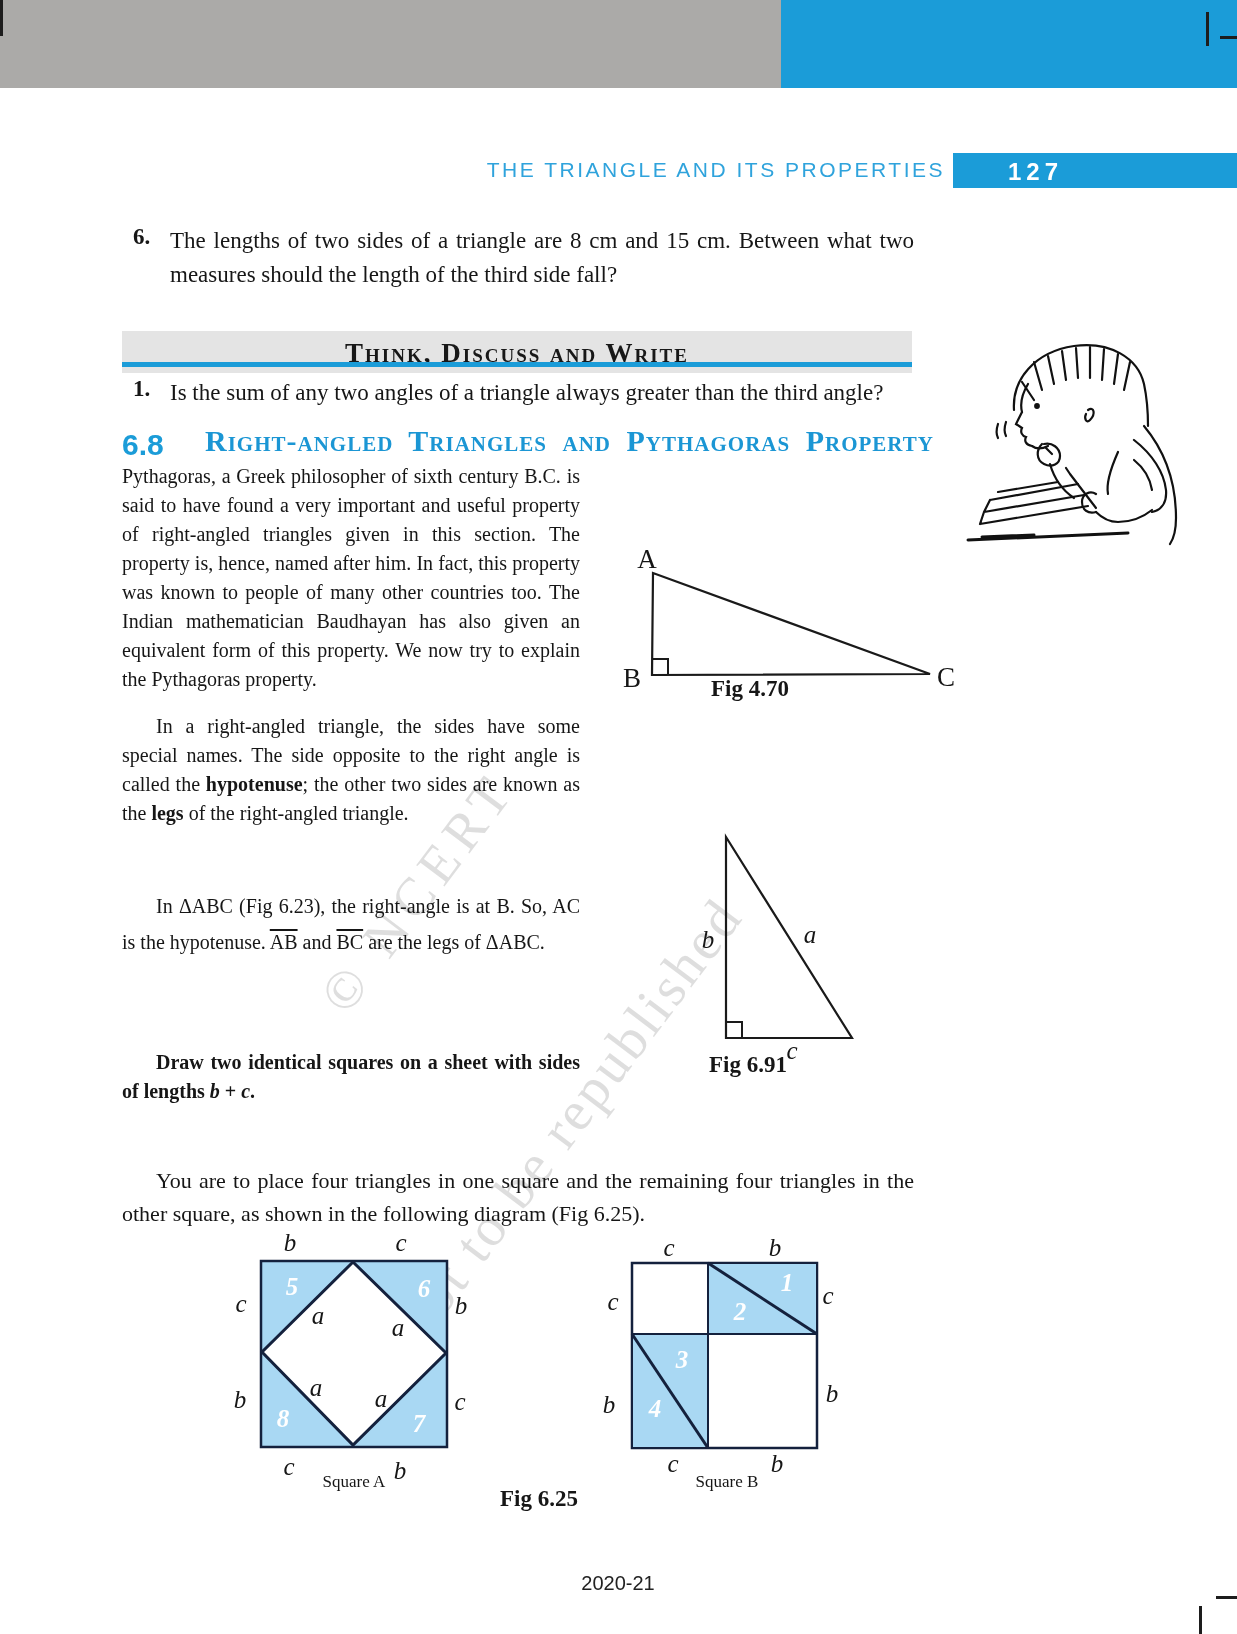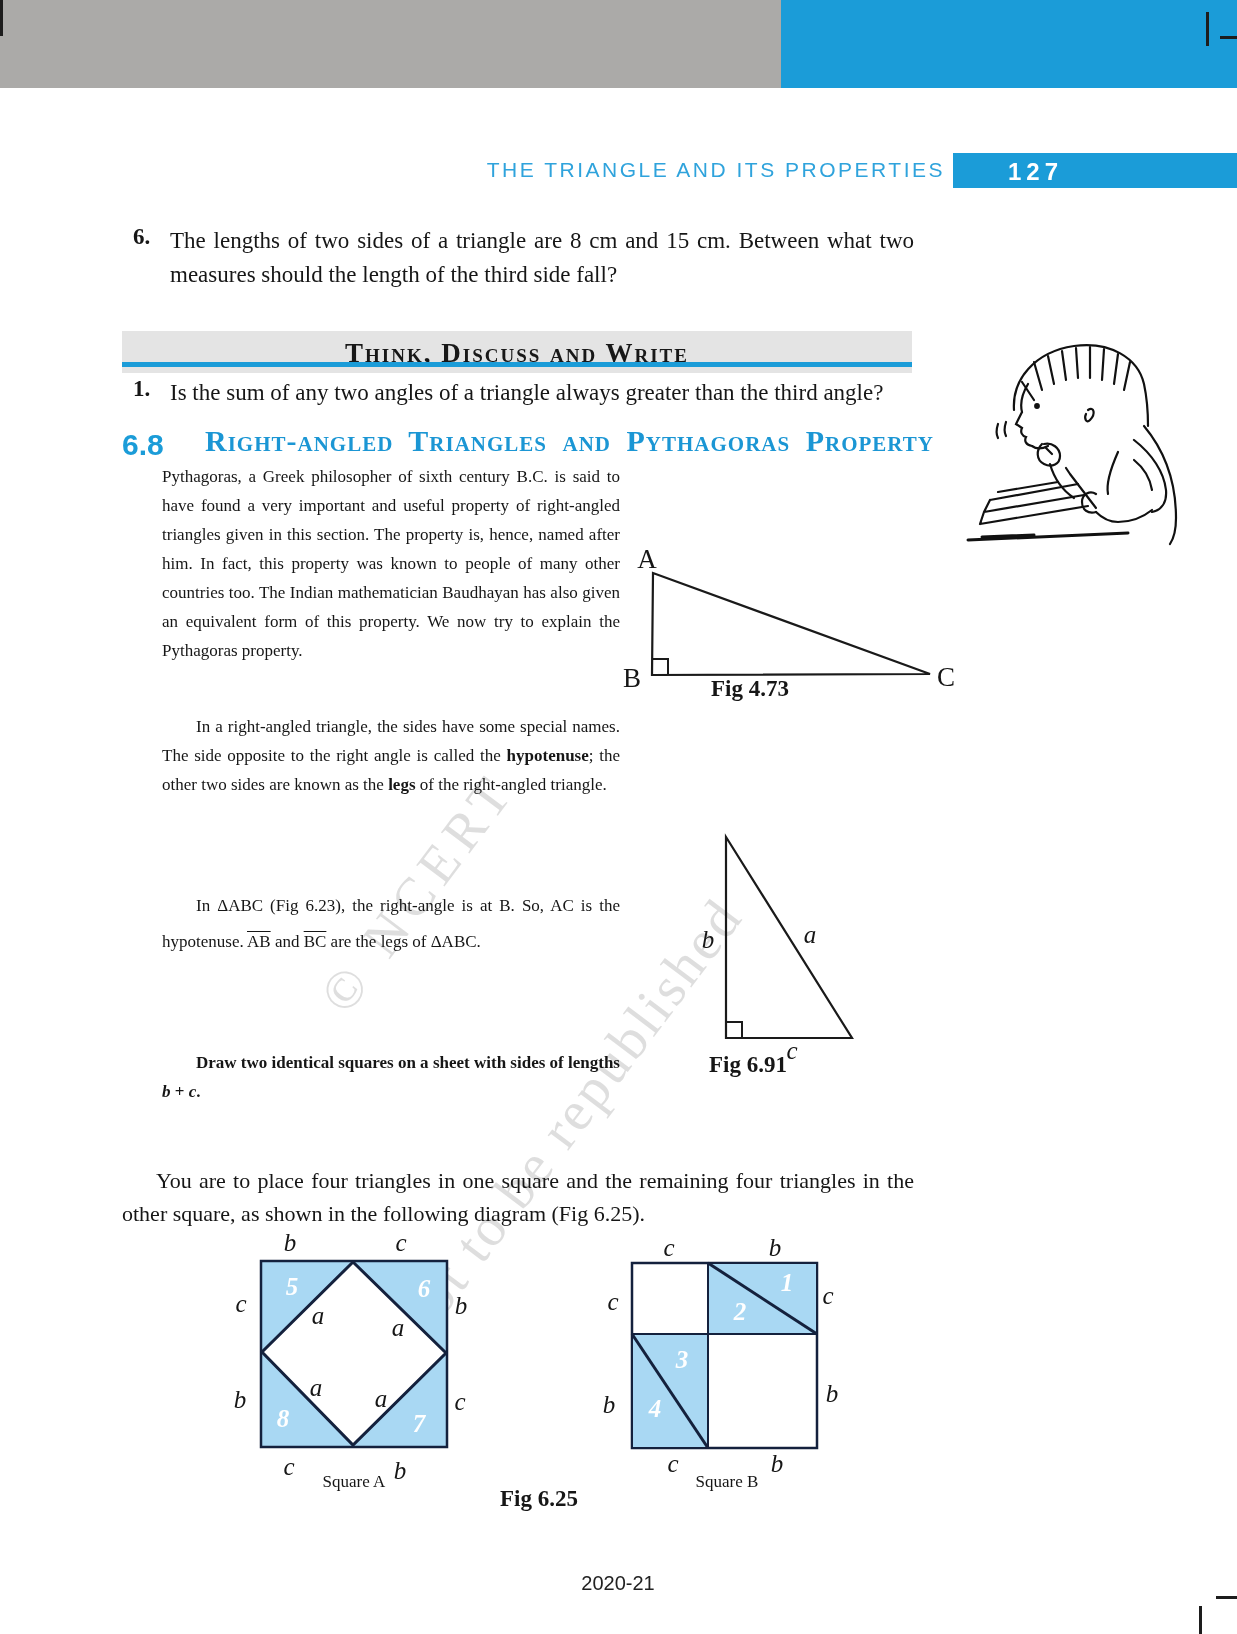--- a/index.html
+++ b/index.html
@@ -23,21 +23,21 @@
   .tdw{left:122px;top:316px;width:790px;height:42px;background:#e4e4e4;
        text-align:center;line-height:44px;font-weight:bold;font-size:27px;
        font-variant:small-caps;letter-spacing:2px;color:#181818;margin-top:15px;}
   .tdw-rule{left:122px;top:362px;width:790px;height:5px;background:#1b9cd8;}
   
   .secnum{left:122px;top:428px;color:#1b9cd8;font-family:"Liberation Sans",sans-serif;
           font-weight:bold;font-size:30px;}
   .sectitle{left:205px;top:424px;color:#1b96d4;font-weight:bold;font-size:30px;
             font-variant:small-caps;letter-spacing:1px;word-spacing:7px;white-space:nowrap;}
   
-  .col{left:122px;width:458px;font-size:17px;line-height:29px;text-align:justify;margin-left:40px;}
+  .col{left:122px;width:458px;font-size:20px;line-height:29px;text-align:justify;}
   .wide{left:122px;width:792px;font-size:22px;line-height:33px;text-align:justify;}
   .ind{text-indent:34px;}
   .col b{font-weight:bold;}
   .col i,.wide i{font-style:italic;}
   .ol{text-decoration:overline;}
   
   .figcap{font-weight:bold;font-size:23px;text-align:center;width:130px;}
   .sqcap{font-size:17px;text-align:center;width:130px;}
   
   .wm{font-family:"Liberation Serif",serif;color:#c4c4c4;opacity:.55;
@@ -91,21 +91,21 @@
   <div class="abs col ind z2" style="top:1048px;font-weight:bold;">Draw two identical squares on a sheet with sides of lengths <i>b</i> + <i>c</i>.</div>
   <div class="abs wide ind z2" style="top:1164px;">You are to place four triangles in one square and the remaining four triangles in the other square, as shown in the following diagram (Fig 6.25).</div>
 
   <svg class="z2" style="left:600px;top:528px;" width="360" height="165" viewBox="0 0 360 165">
     <polygon points="53,45 52,147 330,146" fill="none" stroke="#1a1a1a" stroke-width="2.2"></polygon>
     <path d="M52,131 L68,131 L68,147" fill="none" stroke="#1a1a1a" stroke-width="2"></path>
     <text x="47" y="40" text-anchor="middle" class="vlabel">A</text>
     <text x="32" y="159" text-anchor="middle" class="vlabel">B</text>
     <text x="346" y="158" text-anchor="middle" class="vlabel">C</text>
   </svg>
-  <div class="abs figcap z2" style="left:685px;top:676px;">Fig 4.73</div>
+  <div class="abs figcap z2" style="left:685px;top:676px;">Fig 4.70</div>
 
   <svg class="z2" style="left:680px;top:795px;" width="200" height="270" viewBox="0 0 200 270">
     <polygon points="46,42 46,243 172,243" fill="none" stroke="#1a1a1a" stroke-width="2.2"></polygon>
     <path d="M46,227 L62,227 L62,243" fill="none" stroke="#1a1a1a" stroke-width="2"></path>
     <text x="28" y="153" text-anchor="middle" class="lbl">b</text>
     <text x="130" y="148" text-anchor="middle" class="lbl">a</text>
     <text x="112" y="264" text-anchor="middle" class="lbl">c</text>
   </svg>
   <div class="abs figcap z2" style="left:683px;top:1052px;">Fig 6.91</div>
 

